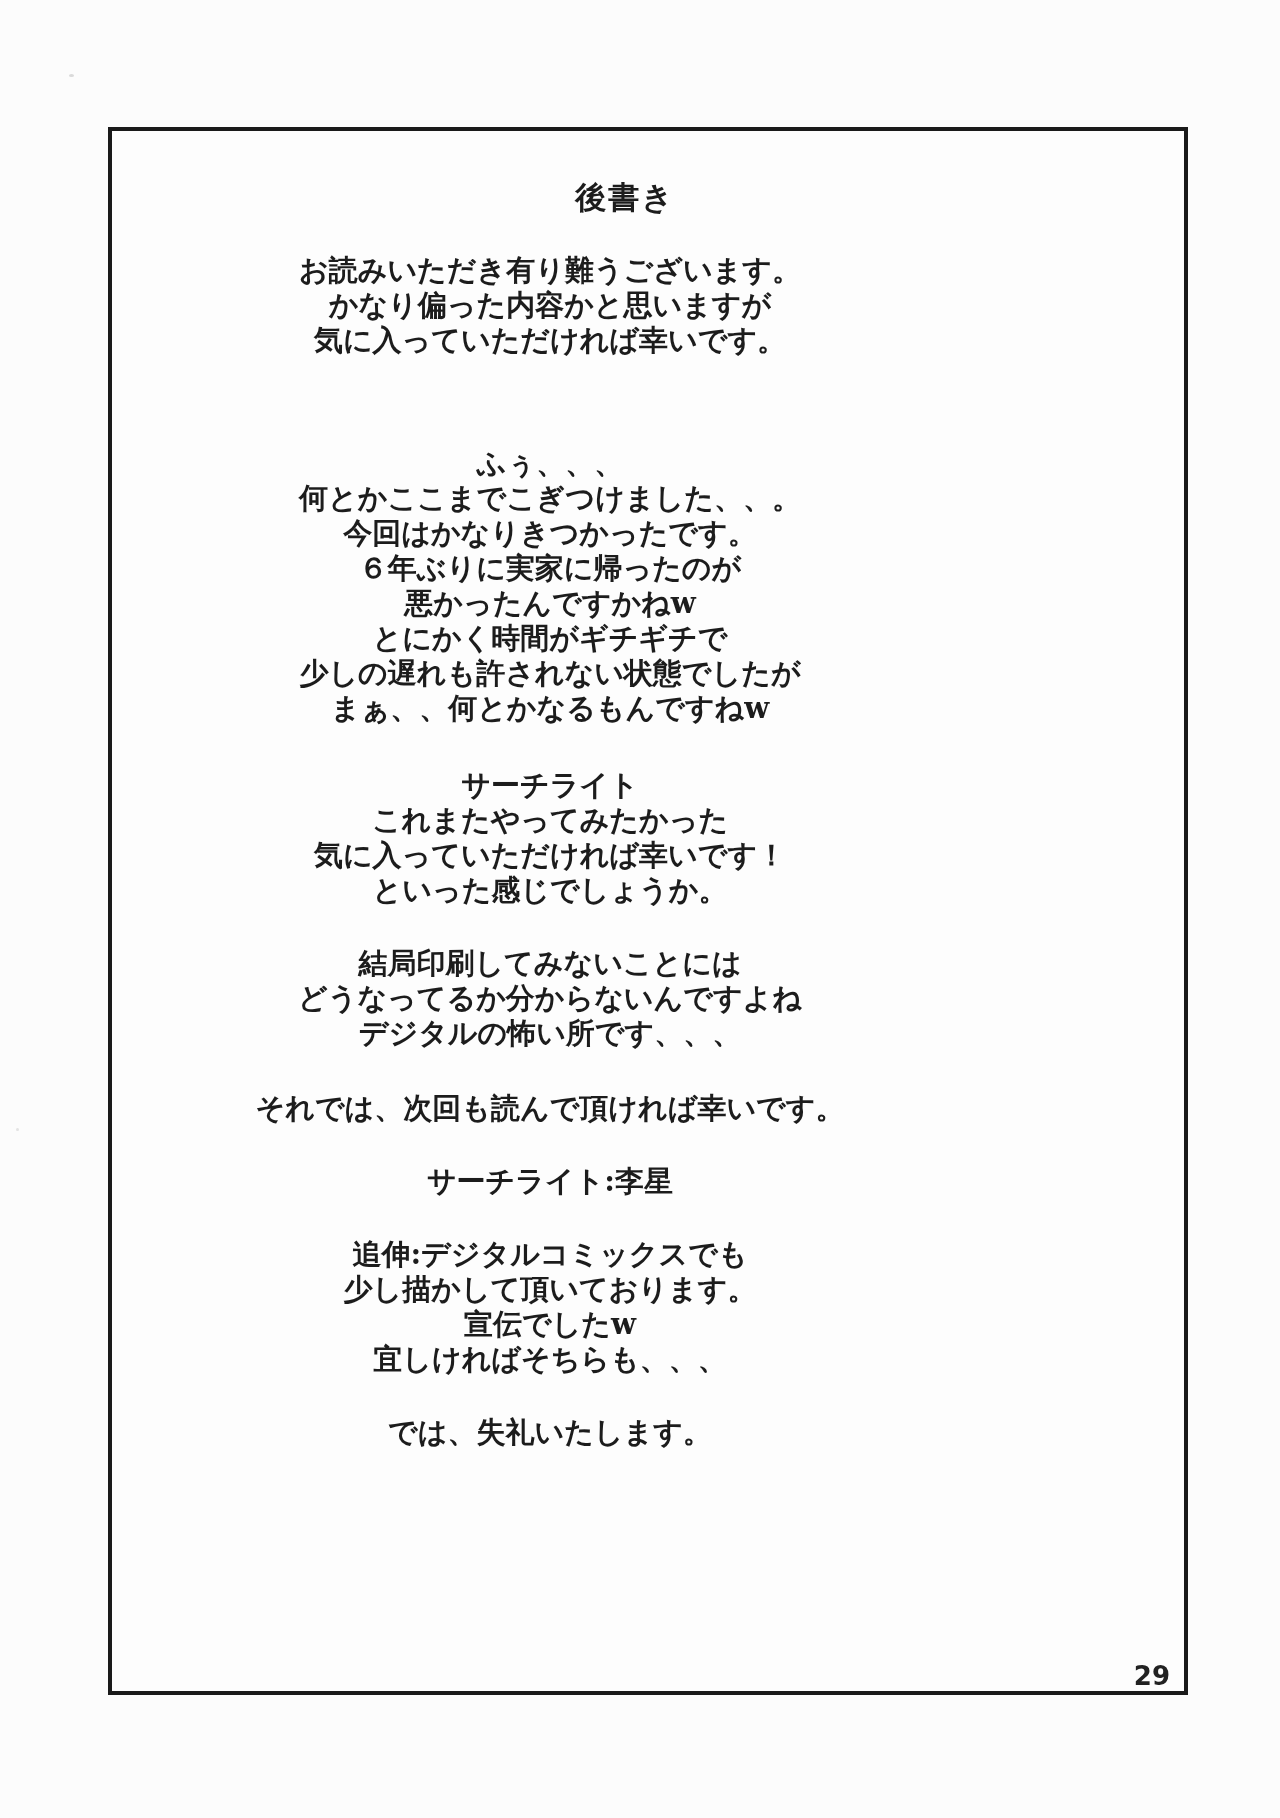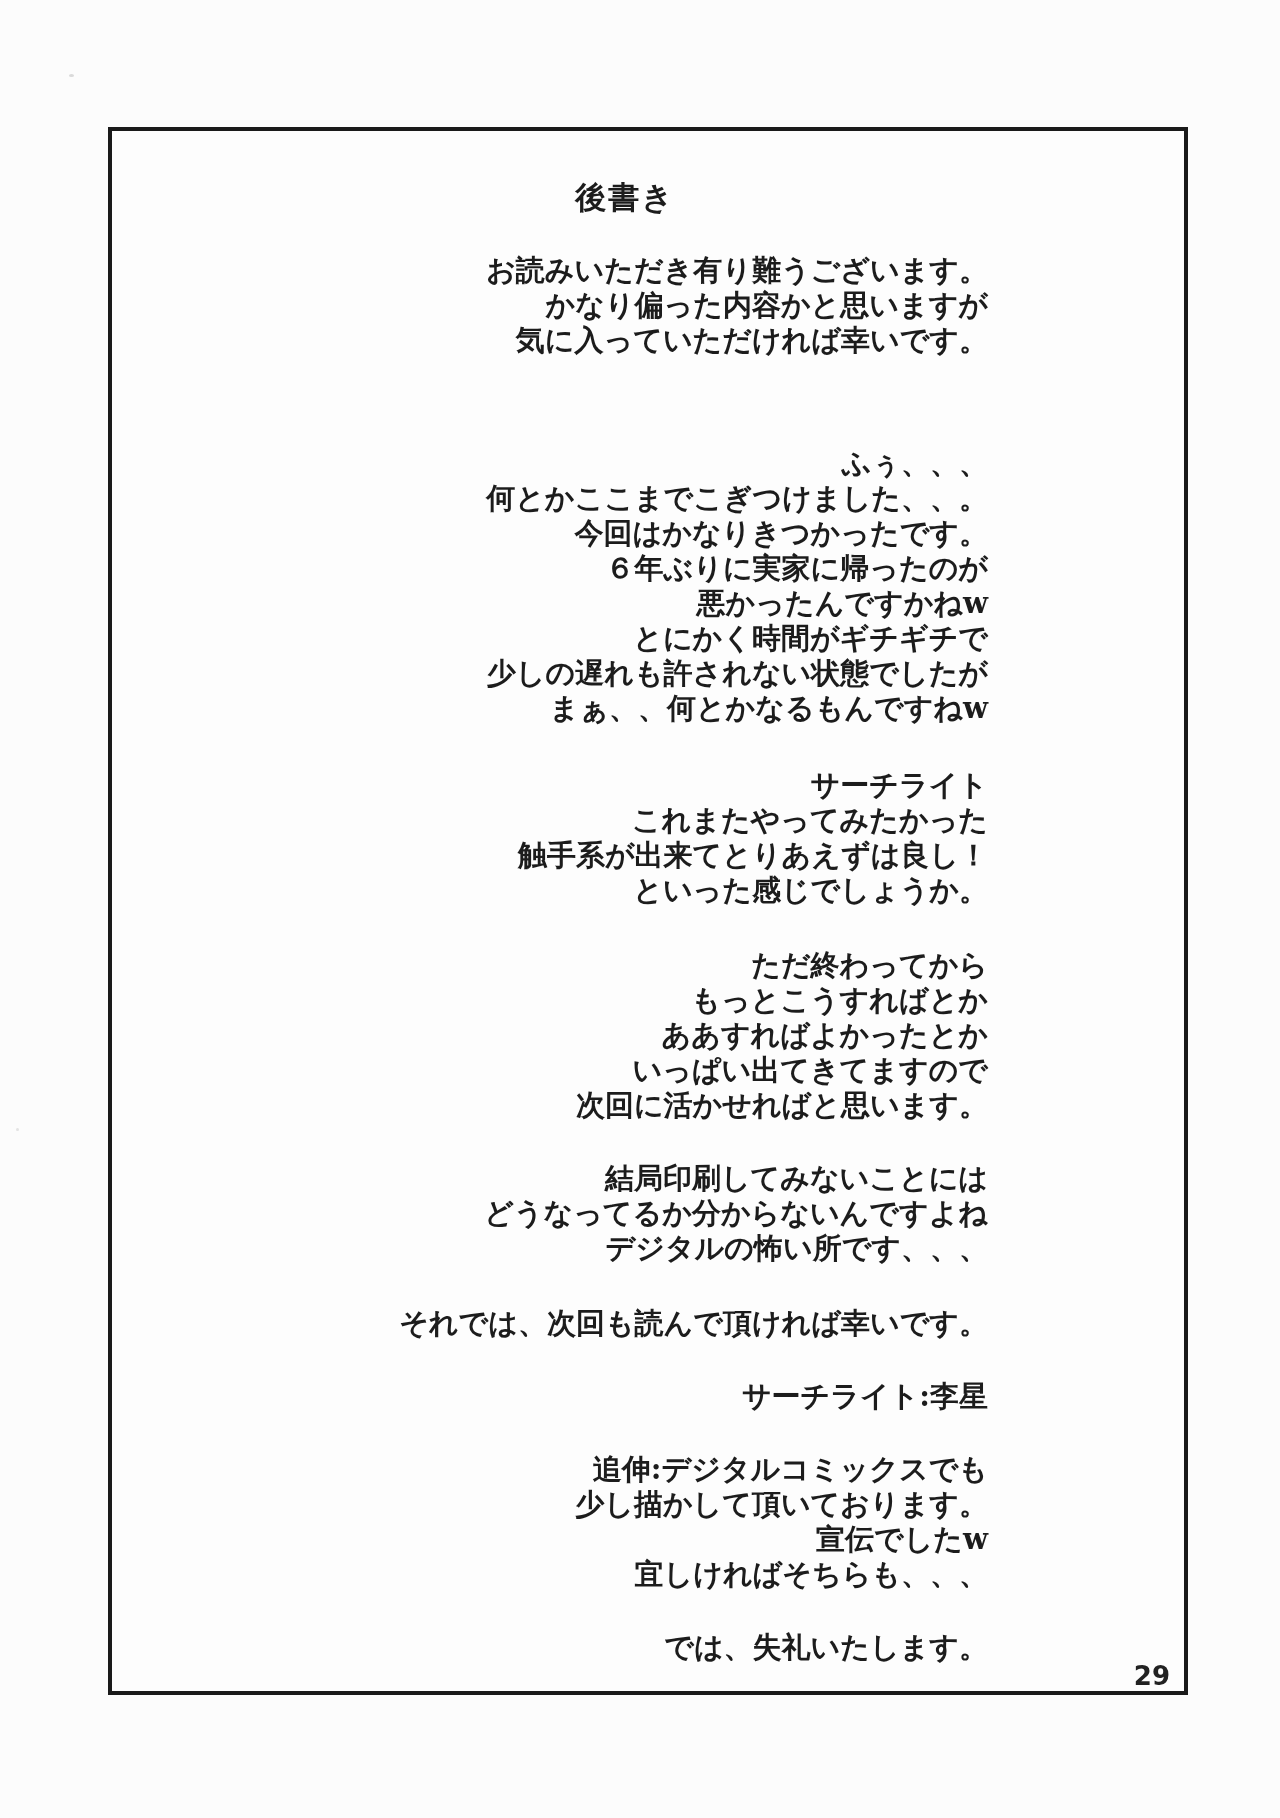--- a/index.html
+++ b/index.html
@@ -43,21 +43,21 @@
     font-weight: 600;
     letter-spacing: 2px;
     line-height: 36px;
   }
   .text-column {
     width: 100%;
     box-sizing: border-box;
     padding-right: 196px;
     text-align: center;
   }
-  .para { margin: 0; text-align: right; }
+  .para { margin: 8px; }
   .line {
     font-size: 29px;
     font-weight: 600;
     line-height: 35px;
     white-space: nowrap;
   }
   .g-p1 { margin-top: 38px; }
   .g-p2 { margin-top: 88px; }
   .g-p3 { margin-top: 42px; }
   .g-p4 { margin-top: 40px; }
@@ -104,31 +104,24 @@
       <div class="line">６年ぶりに実家に帰ったのが</div>
       <div class="line">悪かったんですかねw</div>
       <div class="line">とにかく時間がギチギチで</div>
       <div class="line">少しの遅れも許されない状態でしたが</div>
       <div class="line">まぁ、、何とかなるもんですねw</div>
     </div>
 
     <div class="para g-p3">
       <div class="line">サーチライト</div>
       <div class="line">これまたやってみたかった</div>
-      <div class="line">触手系が出来てとりあえずは良し！</div>
+      <div class="line">気に入っていただければ幸いです！</div>
       <div class="line">といった感じでしょうか。</div>
     </div>
 
-    <div class="para g-p4">
-      <div class="line">ただ終わってから</div>
-      <div class="line">もっとこうすればとか</div>
-      <div class="line">ああすればよかったとか</div>
-      <div class="line">いっぱい出てきてますので</div>
-      <div class="line">次回に活かせればと思います。</div>
-    </div>
 
     <div class="para g-p5">
       <div class="line">結局印刷してみないことには</div>
       <div class="line">どうなってるか分からないんですよね</div>
       <div class="line">デジタルの怖い所です、、、</div>
     </div>
 
     <div class="para g-p6">
       <div class="line">それでは、次回も読んで頂ければ幸いです。</div>
     </div>

